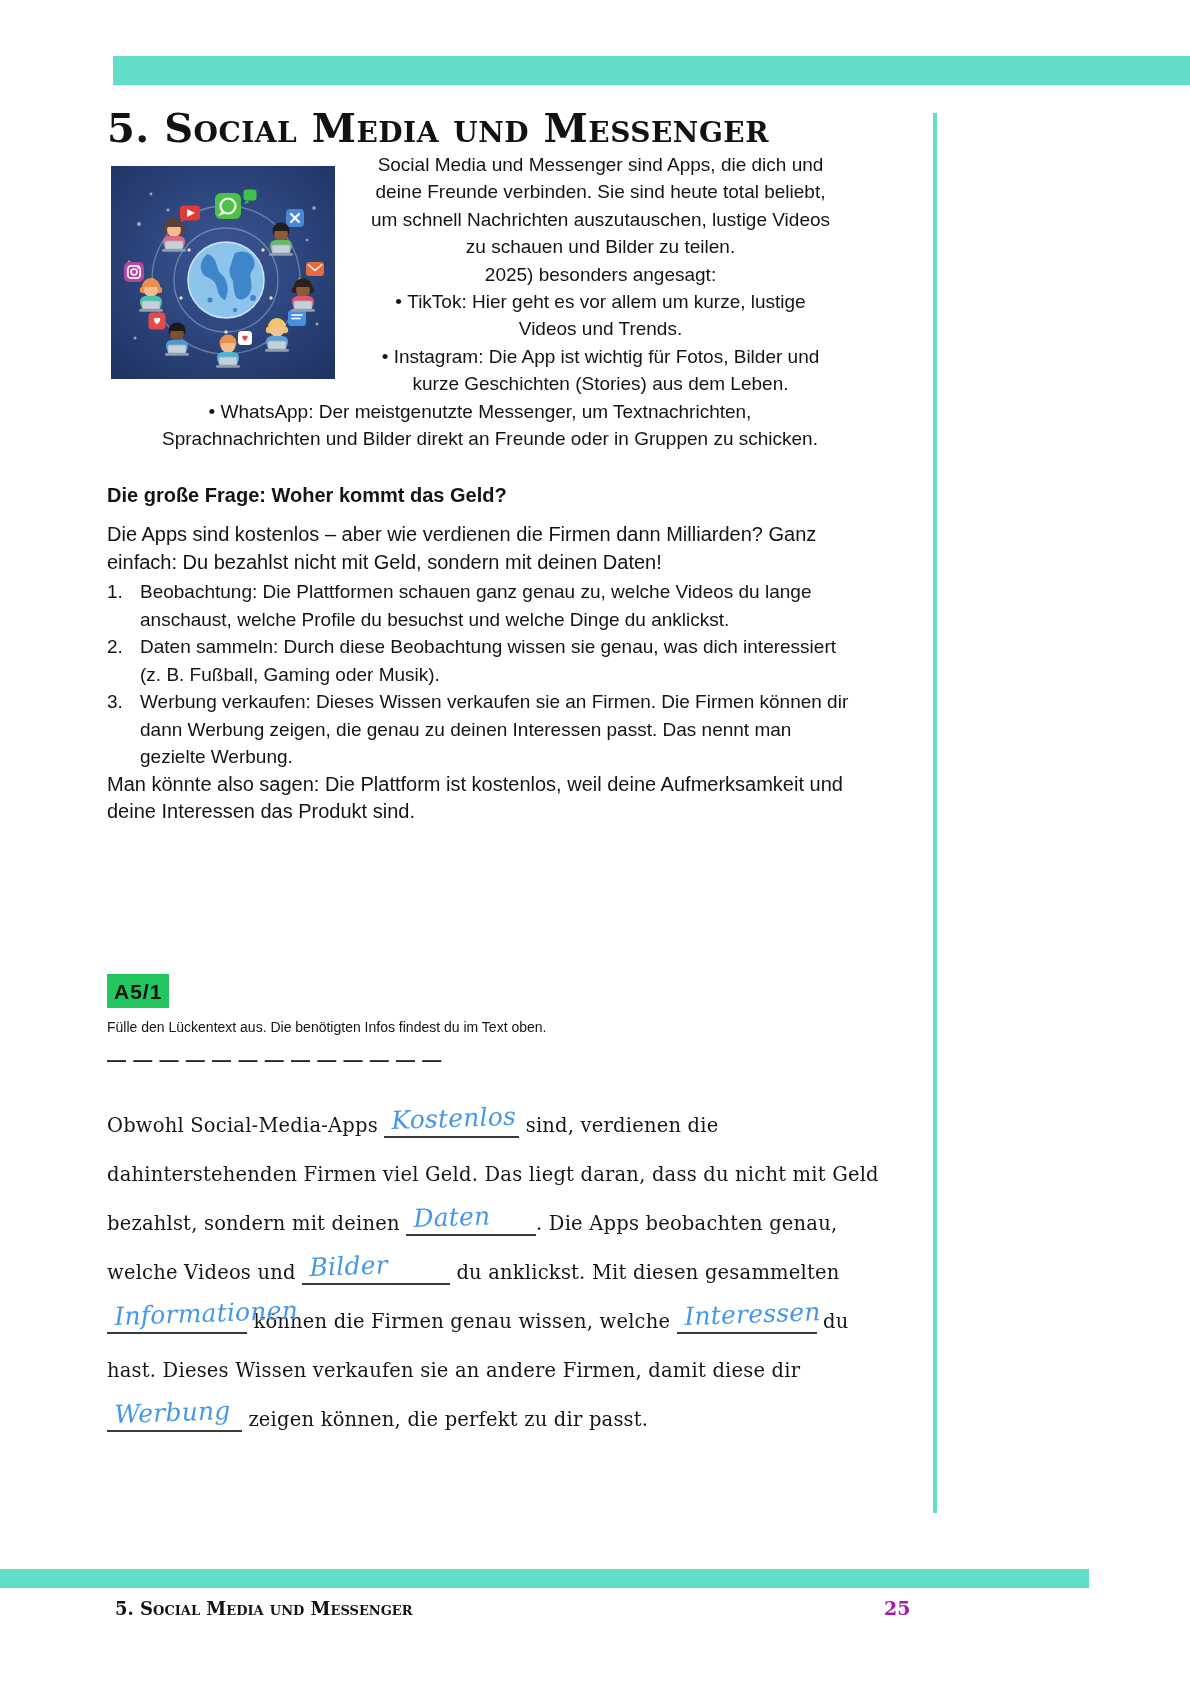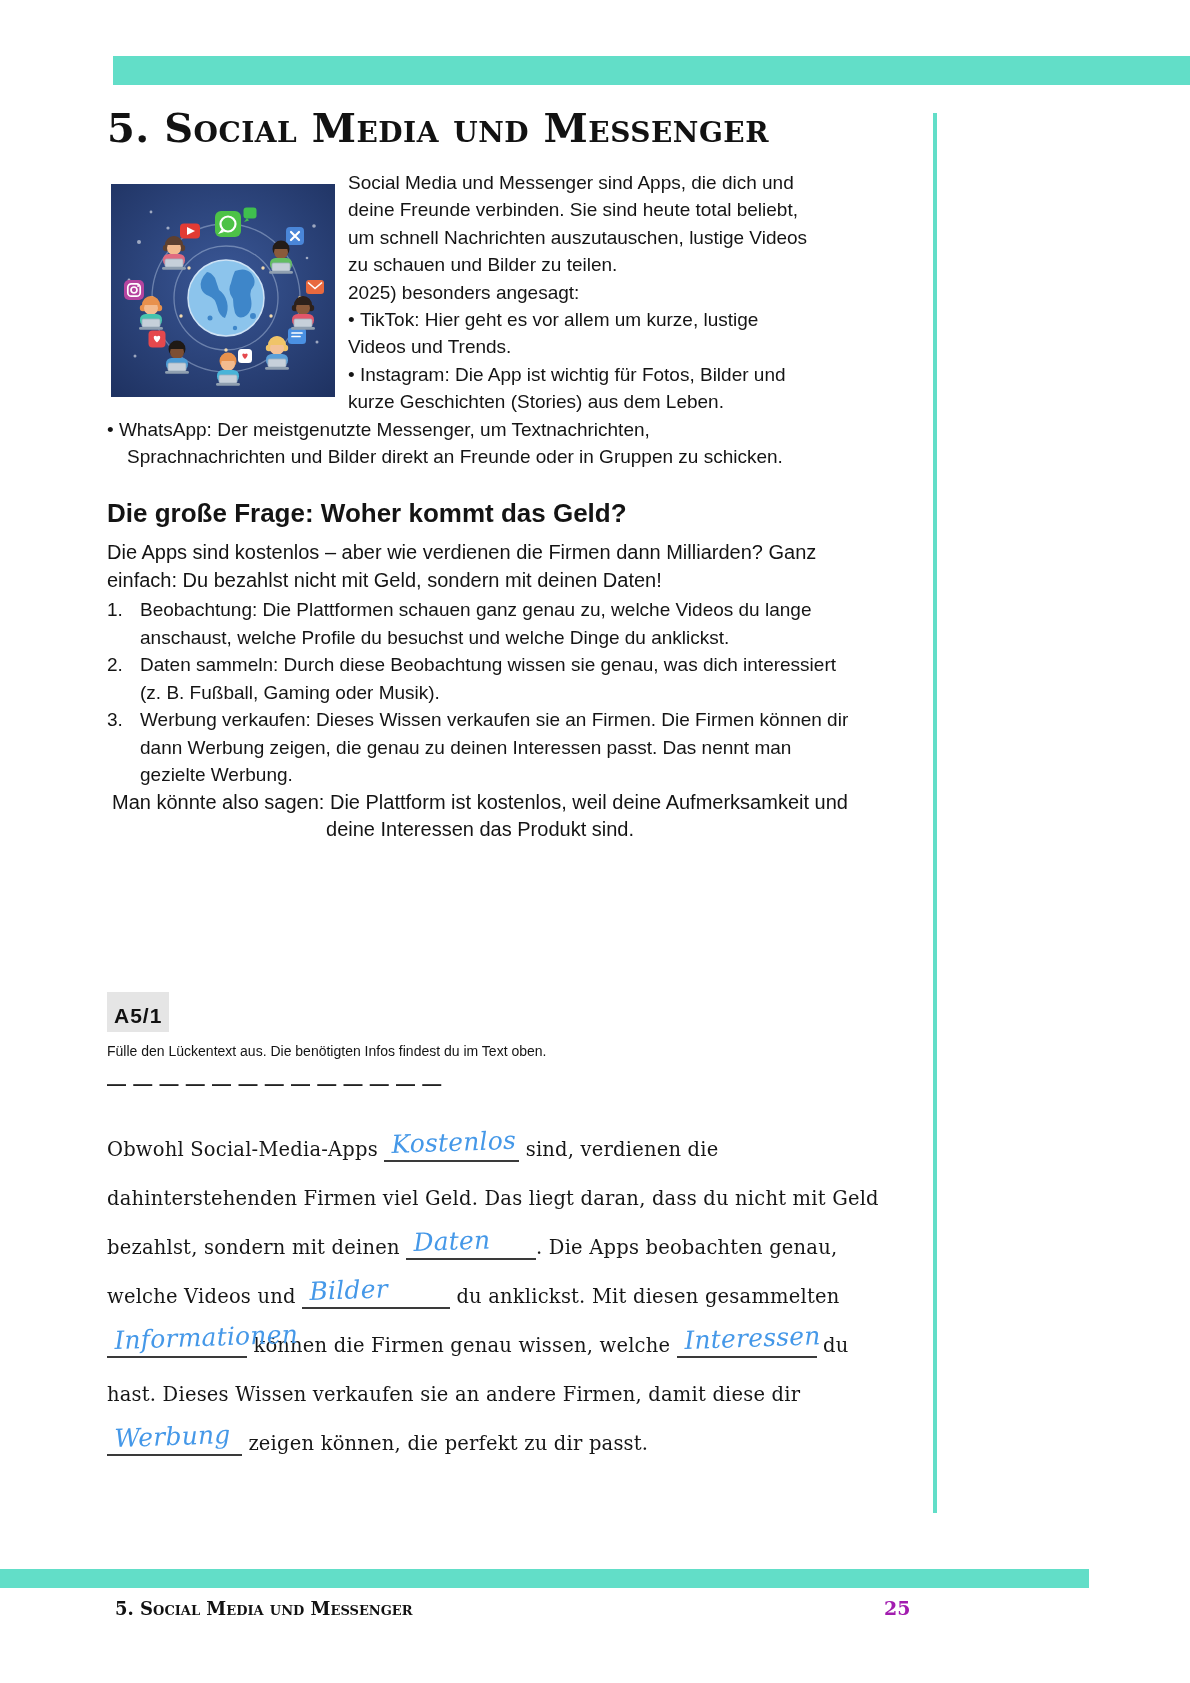--- a/index.html
+++ b/index.html
@@ -11,36 +11,36 @@
   .right-rule{position:absolute;left:933px;top:113px;width:4px;height:1400px;background:#62dec8;}
   .bottom-bar{position:absolute;left:0;top:1569px;width:1089px;height:19px;background:#62dec8;}
 
   .content{position:absolute;left:107px;top:85px;width:746px;}
 
   h1.title{margin:20px 0 0 0;font-family:"DejaVu Serif",serif;font-weight:700;
            font-variant:small-caps;font-size:40px;line-height:46px;color:#121212;
            letter-spacing:.5px;}
 
   
-  .intro{margin-top:18px;font-size:19px;line-height:27.4px;}
+  .intro{font-size:19px;line-height:27.4px;text-align:center;}
   .illustration{float:left;width:224px;height:213px;margin:15px 13px 6px 4px;}
   .iline{white-space:nowrap;}
   .iline.indent{padding-left:20px;}
   .iline.bullet::before{content:"•\00a0 ";}
   b,.bold{font-weight:400;}
 
-  .section-heading{margin:28px 0 0 0;font-size:26px;line-height:30px;font-weight:700;}
+  .section-heading{margin:28px 0 0 0;font-size:20px;line-height:30px;font-weight:700;}
   .para{margin:11px 0 0 0;font-size:20px;line-height:27.5px;}
   .numlist{margin:2px 0 0 0;}
   .numitem{display:flex;font-size:19px;line-height:27.5px;}
   .numitem .num{flex:0 0 33px;}
   .numitem .itxt{flex:1;}
 
-  .badge{display:inline-block;margin-top:148px;background:#e5e5e5;color:#111;
-         font-weight:700;font-size:21px;line-height:24px;padding:12px 7px 4px 7px;letter-spacing:1px;}
+  .badge{display:inline-block;margin-top:148px;background:#22c55e;color:#111;
+         font-weight:700;font-size:21px;line-height:24px;padding:6px 7px 4px 7px;letter-spacing:1px;}
   .instruction{margin-top:6px;font-size:14px;line-height:27px;}
   .divider{margin-top:8px;font-size:19px;font-weight:700;letter-spacing:1px;color:#222;}
 
   
   .gaptext{margin-top:40px;font-family:"DejaVu Serif",serif;font-size:19.5px;
            font-weight:500;letter-spacing:.2px;color:#161616;}
   .gline{white-space:nowrap;line-height:30px;margin-bottom:19px;}
   .blank{display:inline-block;position:relative;border-bottom:2.5px solid #3a3a3a;
          height:24px;vertical-align:-6px;}
   .hand{position:absolute;left:8px;bottom:0px;font-family:"DejaVu Serif",serif;
@@ -254,21 +254,21 @@
     <div class="numitem">
       <span class="num">2.</span>
       <span class="itxt"><b>Daten sammeln:</b><span> Durch diese Beobachtung wissen sie genau, was dich interessiert (z. B. Fußball, Gaming oder Musik).</span></span>
     </div>
     <div class="numitem">
       <span class="num">3.</span>
       <span class="itxt"><b>Werbung verkaufen:</b><span> Dieses Wissen verkaufen sie an Firmen. Die Firmen können dir dann Werbung zeigen, die genau zu deinen Interessen passt. Das nennt man gezielte Werbung.</span></span>
     </div>
   </div>
 
-  <div class="para" style="margin-top:0;text-align:center;">Man könnte also sagen: Die Plattform ist kostenlos, weil deine Aufmerksamkeit und deine Interessen das Produkt sind.</div>
+  <div class="para" style="margin-top:0;">Man könnte also sagen: Die Plattform ist kostenlos, weil deine Aufmerksamkeit und deine Interessen das Produkt sind.</div>
 
   <div><span class="badge">A5/1</span></div>
   <div class="instruction">Fülle den Lückentext aus. Die benötigten Infos findest du im Text oben.</div>
   <div class="divider">— — — — — — — — — — — — —</div>
 
   <div class="gaptext">
     <div class="gline">
       <span>Obwohl Social-Media-Apps </span><span class="blank w1"><span class="hand">Kostenlos</span></span><span> sind, verdienen die</span>
     </div>
     <div class="gline">

